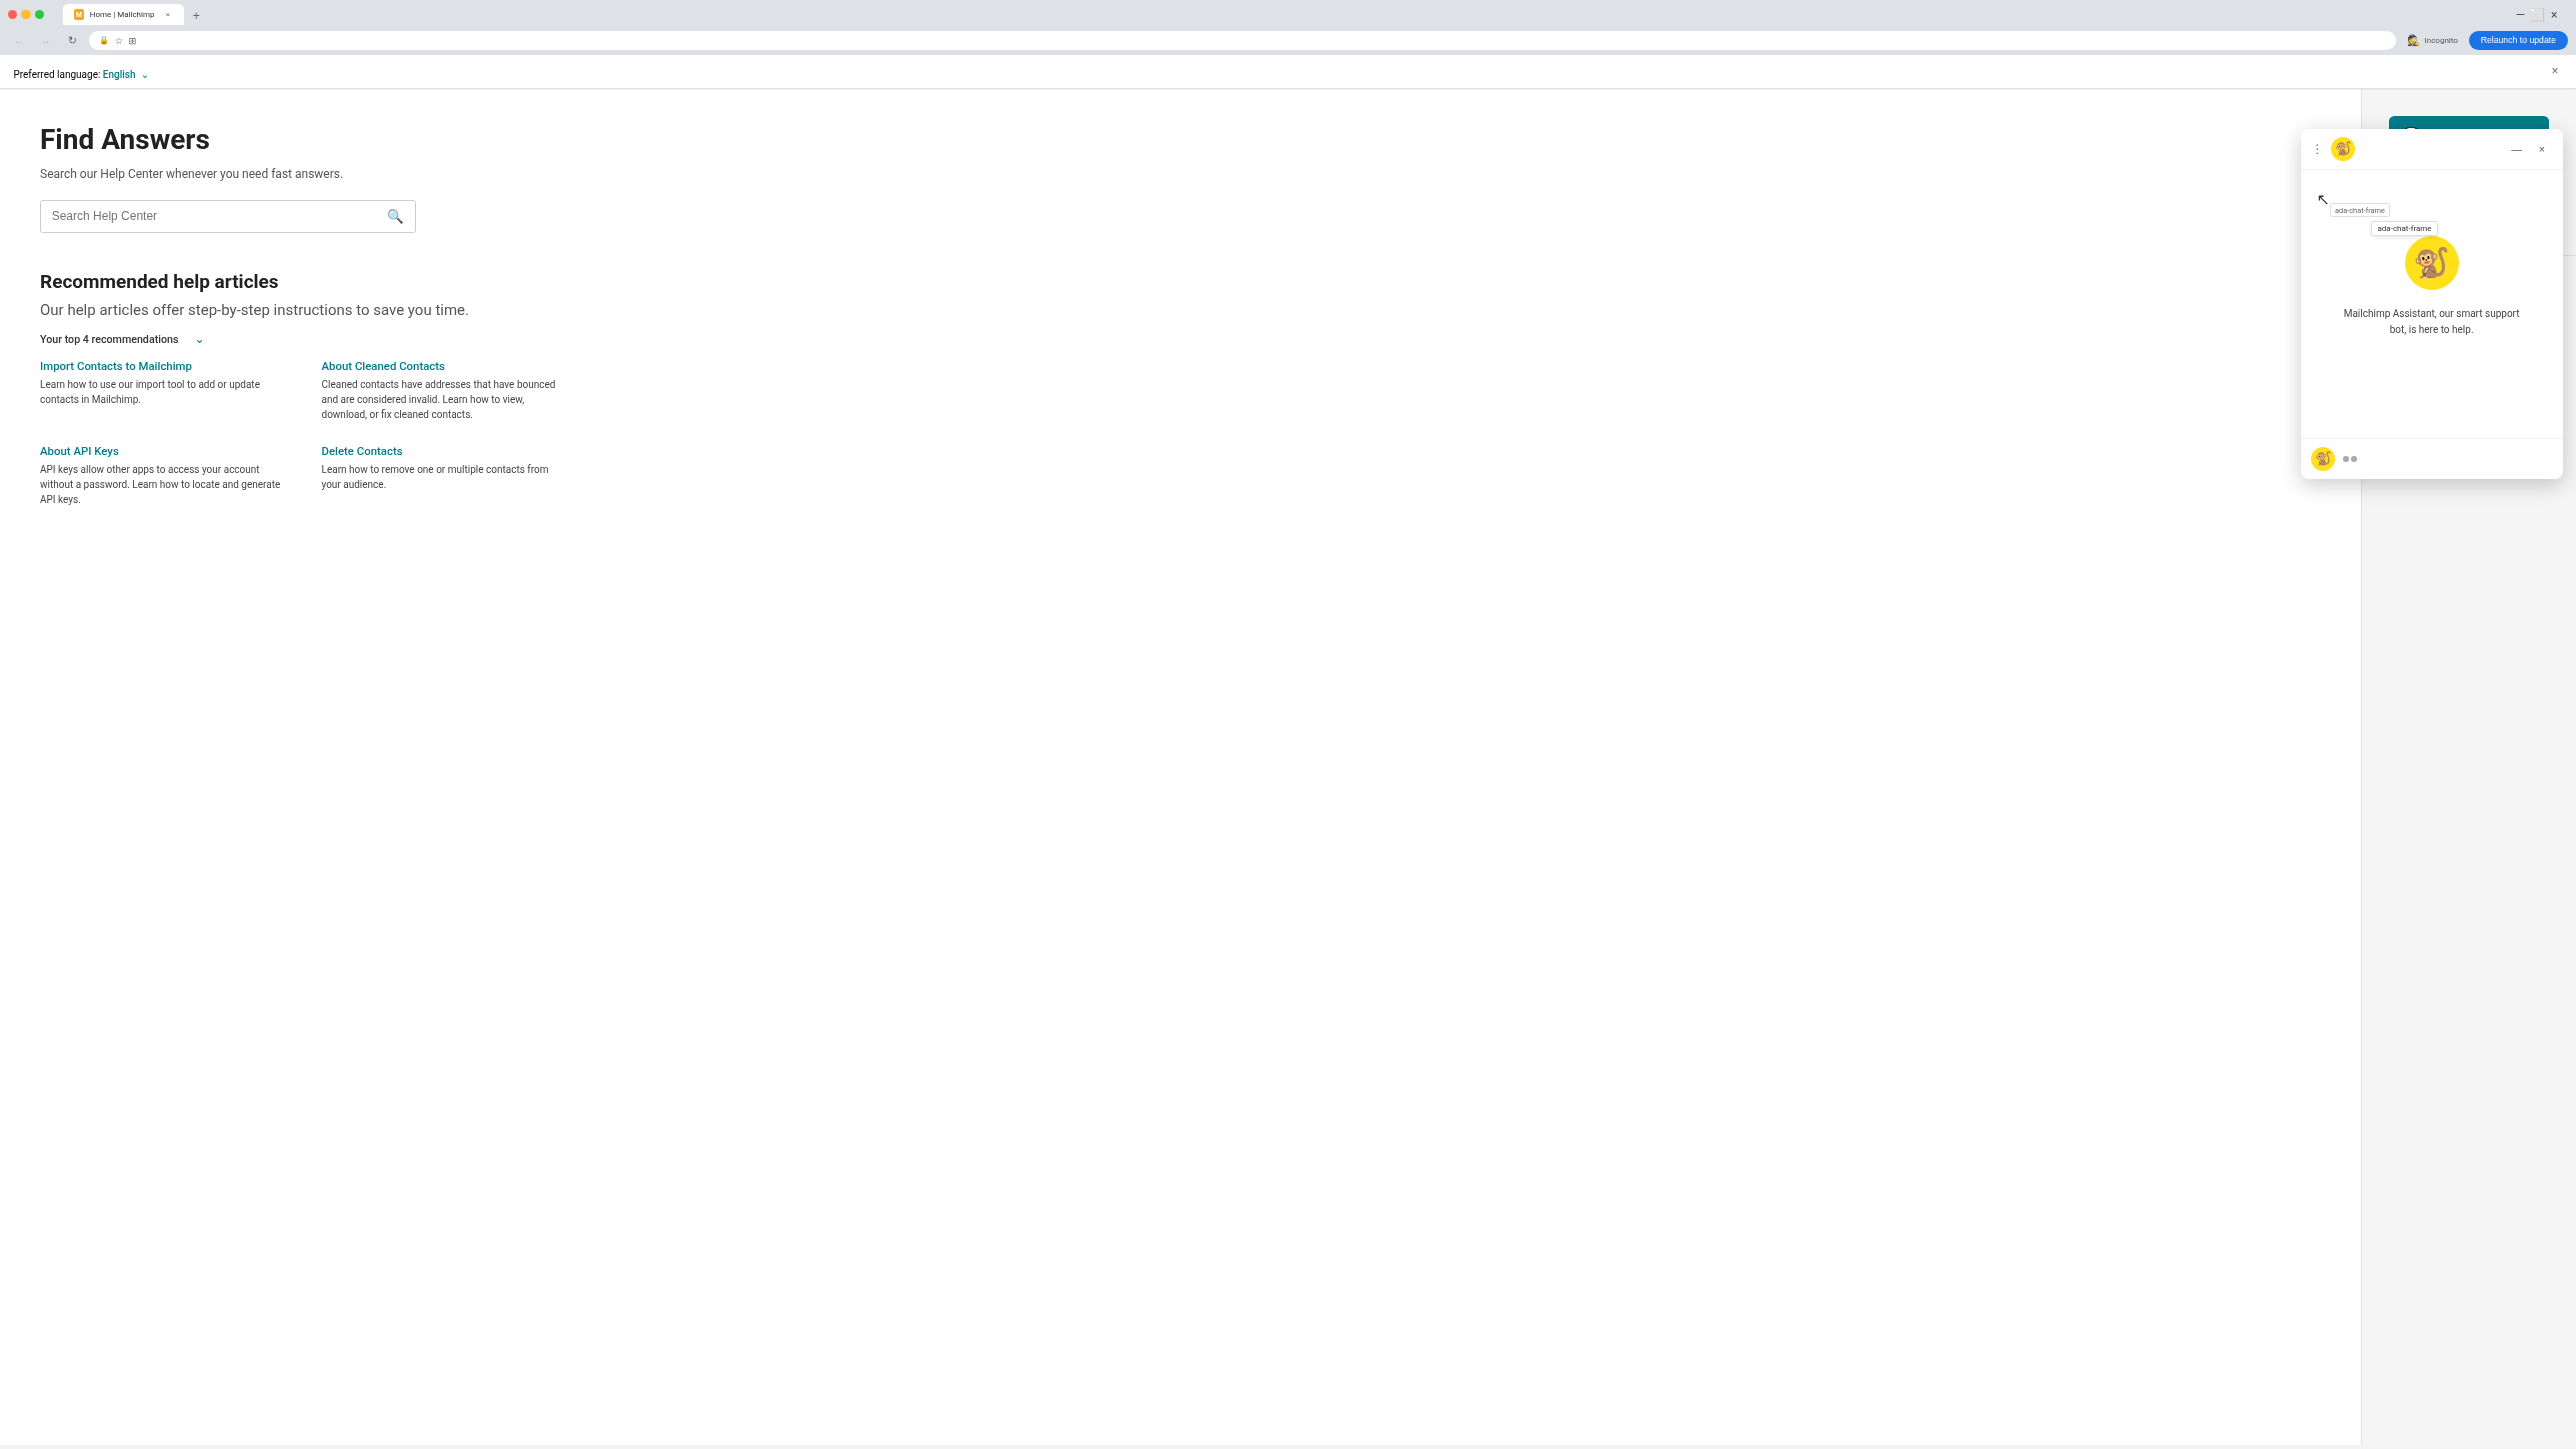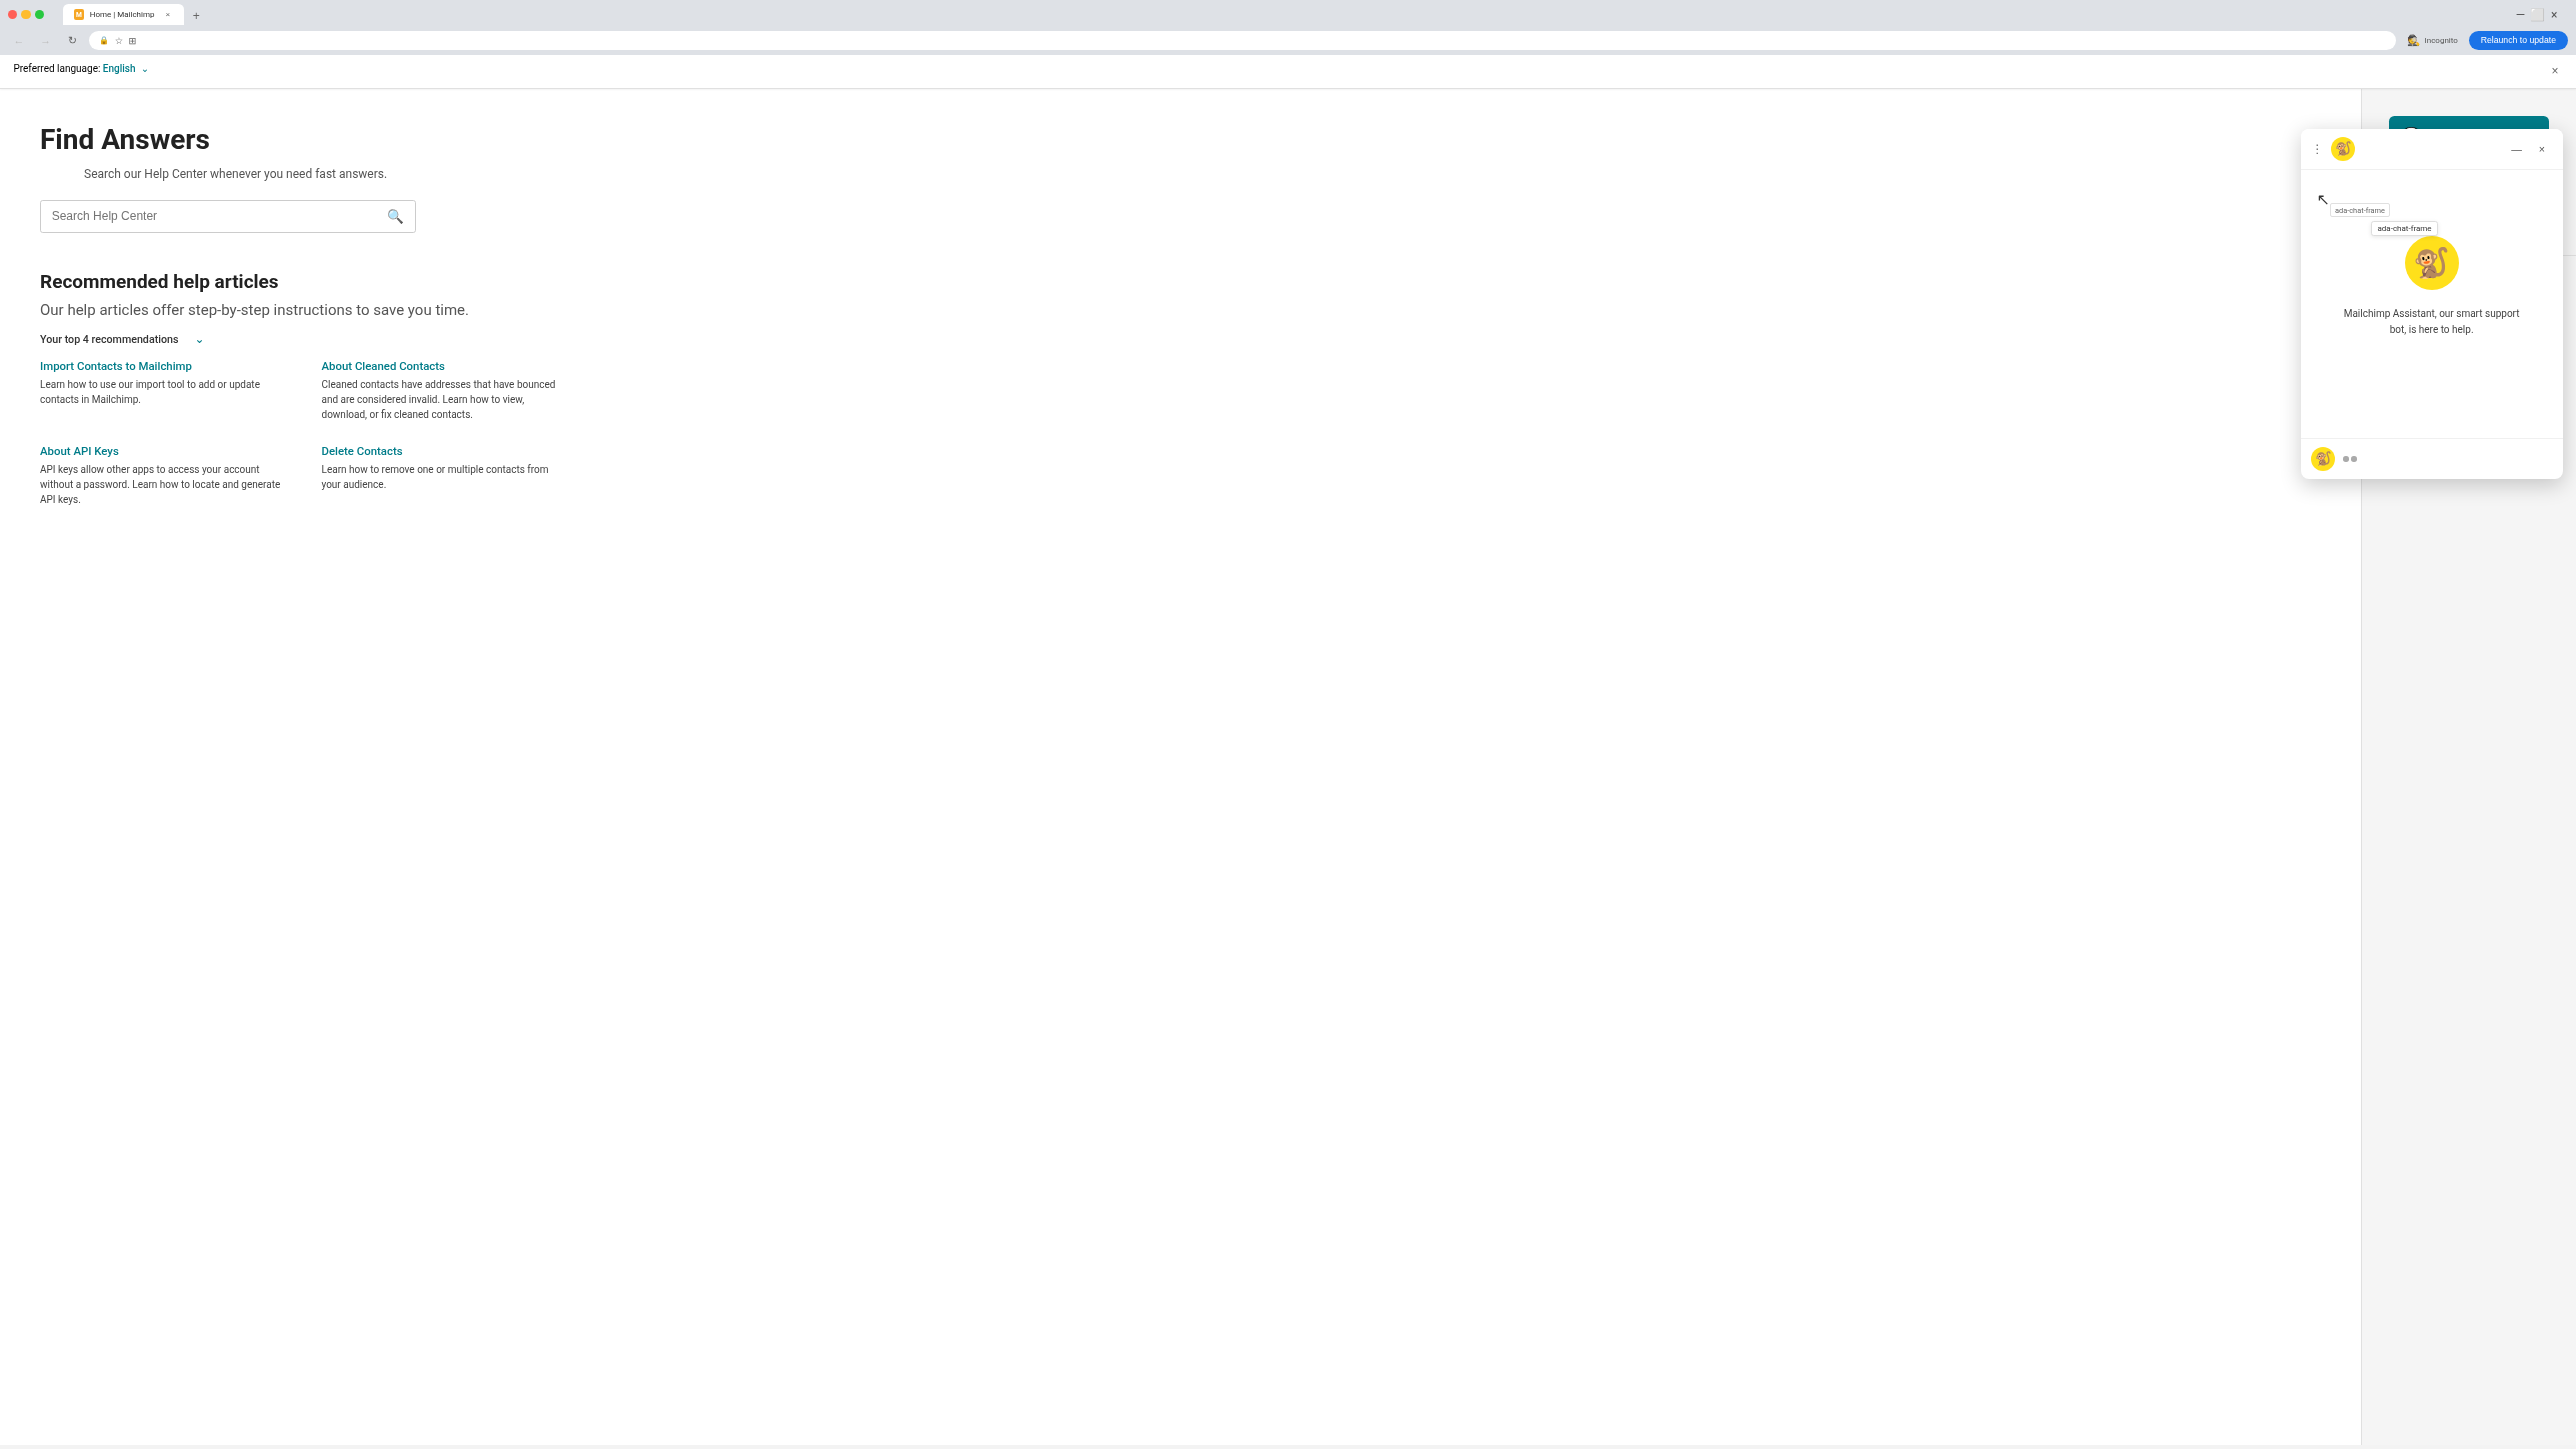--- a/index.html
+++ b/index.html
@@ -146,21 +146,21 @@
     }
 
     
     .lang-banner {
       position: absolute;
       top: 0; left: 0; right: 0;
       background: white;
       border-bottom: 0.7px solid #e0e0e0;
       padding: 8px 13.4px;
       display: flex;
-      align-items: flex-start;
+      align-items: flex-end;
       justify-content: space-between;
       font-size: 10px;
       z-index: 10;
       box-shadow: 0 1.3px 2.7px rgba(0,0,0,0.1);
     }
     .lang-link { color: #007c89; font-weight: 500; text-decoration: none; }
     .lang-chevron { color: #007c89; margin-left: 2.7px; }
     .lang-close {
       background: none; border: none; cursor: pointer;
       font-size: 12px; color: #666;
@@ -175,21 +175,20 @@
     .help-title {
       font-size: 28px;
       font-weight: 700;
       color: #222;
       margin-bottom: 10.7px;
     }
     .help-subtitle {
       font-size: 12px;
       color: #555;
       margin-bottom: 19px;
-      margin-left: 44px;
     }
     .search-bar {
       display: flex;
       align-items: center;
       border: 1.3px solid #ccc;
       border-radius: 2.7px;
       padding: 8px 10.7px;
       margin-bottom: 37px;
       max-width: 376px;
       background: white;

